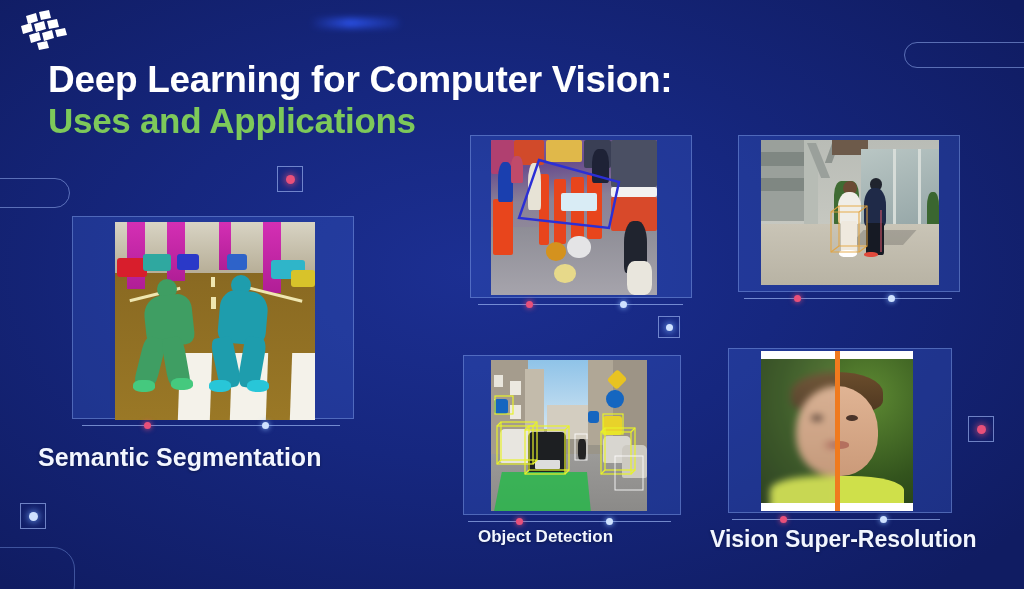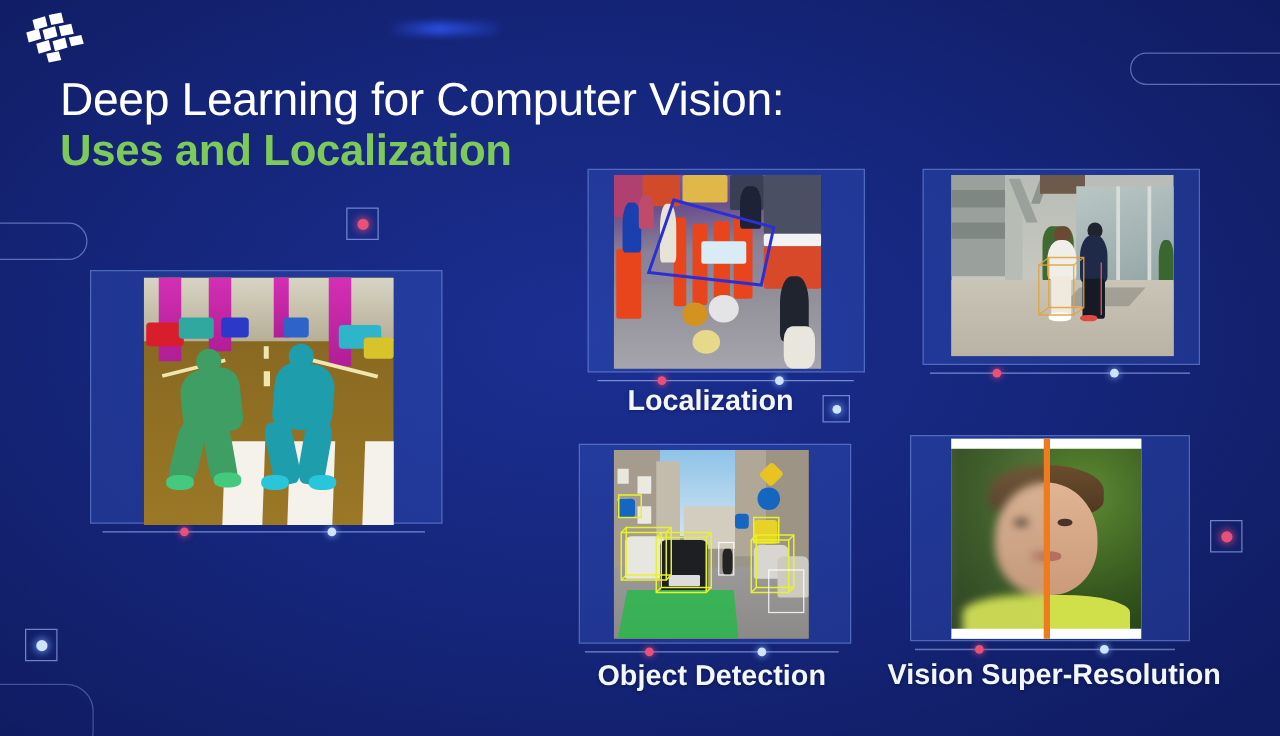--- a/index.html
+++ b/index.html
@@ -50,21 +50,21 @@
   .marker .dot{ width:9px; height:9px; border-radius:50%; }
   .marker.pink .dot{ background:#e8507a; box-shadow:0 0 6px 2px rgba(232,80,122,.55); }
   .marker.blue .dot{ background:#cfe2ff; box-shadow:0 0 6px 2px rgba(120,170,255,.6); }
 
   
   .logo{ position:absolute; left:12px; top:8px; width:58px; height:44px; }
 
   
   .title-wrap{ position:absolute; left:48px; top:60px; }
   .title-1{
-    font-size:37px; font-weight:400; color:#ffffff;
+    font-size:37px; font-weight:700; color:#ffffff;
     letter-spacing:-.3px; line-height:1.08; white-space:nowrap;
   }
   .title-2{
     font-size:35px; font-weight:700; color:#7dc95a;
     letter-spacing:-.3px; line-height:1.18; white-space:nowrap;
   }
 
   
   .panel{ position:absolute; }
   .frame{
@@ -167,21 +167,21 @@
         <path d="M17 27 L27 24 L29 32 L19 35 Z"></path>
         <path d="M30 25 L40 22 L42 30 L32 33 Z"></path>
         <path d="M43 22 L53 20 L55 27 L45 29 Z"></path>
         <path d="M25 35 L35 33 L37 40 L27 42 Z"></path>
       </g>
     </svg>
   </div>
 
   <div class="title-wrap">
     <div class="title-1">Deep Learning for Computer Vision:</div>
-    <div class="title-2">Uses and Localization</div>
+    <div class="title-2">Uses and Applications</div>
   </div>
 
   <div class="marker pink" style="left:277px;top:166px;">
       <span class="dot"></span>
     </div>
   <div class="marker blue" style="left:658px;top:316px;width:22px;height:22px;">
       <span class="dot" style="width:7px;height:7px;"></span>
     </div>
   <div class="marker pink" style="left:968px;top:416px;">
       <span class="dot"></span>
@@ -231,20 +231,21 @@
       </div>
     </div>
     <div class="rail" style="left:10px;top:209px;width:258px;">
       <span class="rdot pink" style="left:62px;">
           <i></i>
         </span>
       <span class="rdot blue" style="left:180px;">
           <i></i>
         </span>
     </div>
+    <div class="caption" style="left:-34px;top:227px;font-size:25px;">Semantic Segmentation</div>
   </div>
 
   <div class="panel" style="left:470px;top:135px;">
     <div class="frame" style="width:222px;height:163px;">
       <div class="photo" style="position:absolute;left:20px;top:4px;width:166px;height:155px;">
         <div class="ph">
           <div class="loc-bg"></div>
           <div class="loc-floor"></div>
 
           <div class="loc-shelf" style="left:0;top:0;width:14%;height:22%;background:#b04070;"></div>
@@ -280,21 +281,20 @@
       </div>
     </div>
     <div class="rail" style="left:8px;top:169px;width:205px;">
       <span class="rdot pink" style="left:48px;">
           <i></i>
         </span>
       <span class="rdot blue" style="left:142px;">
           <i></i>
         </span>
     </div>
-    <div class="caption" style="left:32px;top:172px;font-size:23px;">Localization</div>
   </div>
 
   <div class="panel" style="left:738px;top:135px;">
     <div class="frame" style="width:222px;height:157px;">
       <div class="photo" style="position:absolute;left:22px;top:4px;width:178px;height:145px;">
         <div class="ph">
           <div class="syn-sky"></div>
           <div class="syn-build" style="left:0;top:0;width:26%;height:56%;background:#9aa09b;"></div>
           <div class="syn-build" style="left:0;top:8%;width:26%;height:10%;background:#7f8782;"></div>
           <div class="syn-build" style="left:0;top:26%;width:26%;height:9%;background:#7f8782;"></div>
@@ -408,21 +408,21 @@
       </div>
     </div>
     <div class="rail" style="left:5px;top:166px;width:203px;">
       <span class="rdot pink" style="left:48px;">
           <i></i>
         </span>
       <span class="rdot blue" style="left:138px;">
           <i></i>
         </span>
     </div>
-    <div class="caption" style="left:15px;top:172px;font-size:23px;">Object Detection</div>
+    <div class="caption" style="left:15px;top:172px;font-size:17px;">Object Detection</div>
   </div>
 
   <div class="panel" style="left:728px;top:348px;">
     <div class="frame" style="width:224px;height:165px;">
       <div class="photo" style="position:absolute;left:32px;top:2px;width:152px;height:160px;background:#ffffff;">
         <div class="ph">
           <div class="sr-bg"></div>
           <div class="sr-hair"></div>
           <div class="sr-face"></div>
           <div style="position:absolute;left:33%;top:40%;width:8%;height:4%;background:#4a342a;border-radius:50%;"></div>

